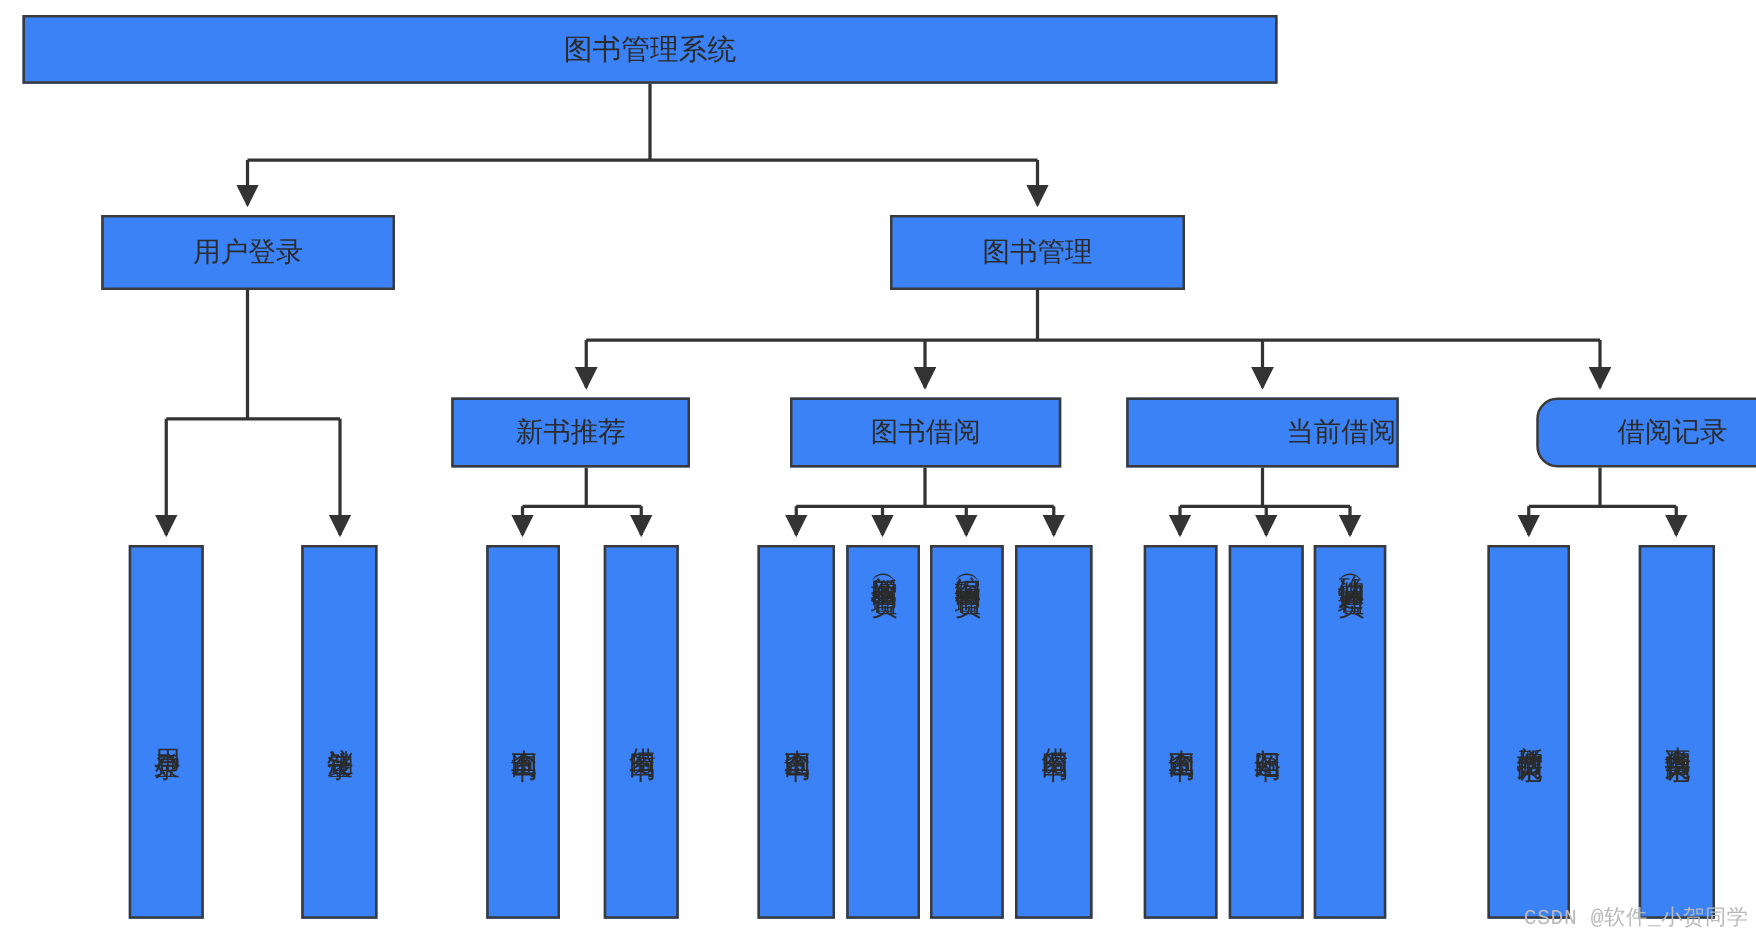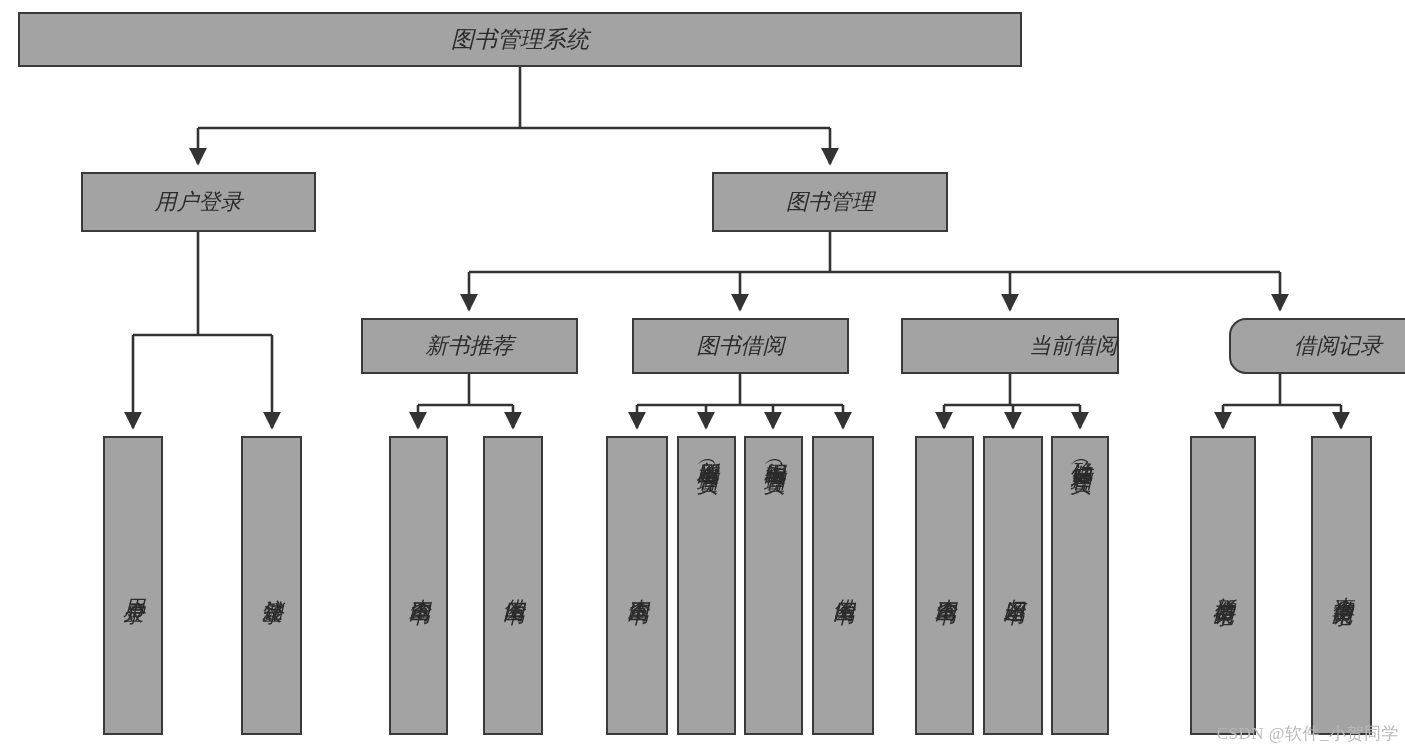--- a/index.html
+++ b/index.html
@@ -9,27 +9,26 @@
     background:#ffffff;
     font-family:"DejaVu Sans","Liberation Sans",sans-serif;
     overflow:hidden;
   }
   #canvas{position:relative;width:1405px;height:747px;background:#fff;}
   svg#edges{position:absolute;left:0;top:0;width:1405px;height:747px;pointer-events:none;}
 
   .node{
     position:absolute;
     box-sizing:border-box;
-    background:#a3a3a3;
+    background:#3b82f6;
     border:2.5px solid #3a3a3a;
     display:flex;
     align-items:center;
     justify-content:center;
     color:#2b2b2b;
-    font-style:italic;
   }
   .node.root{font-size:23px;}
   .node.lvl2{font-size:22px;}
   .node.lvl3{font-size:22px;}
 
   .node.leaf{
     border-width:2.5px;
     align-items:flex-start;
     justify-content:center;
     padding-top:0;
@@ -53,21 +52,21 @@
   .leaf-inner.topal{align-items:flex-start;padding-top:6px;}
 
   .watermark{
     position:absolute;
     right:6px;
     bottom:2px;
     font-size:17px;
     color:#b9b9b9;
     letter-spacing:0.5px;
     white-space:nowrap;
-    font-family:Liberation Serif, serif;
+    font-family:Liberation Mono, monospace;
   }
 </style>
 </head>
 <body>
 
 <div id="canvas">
 
   <svg id="edges" viewBox="0 0 1405 747">
     <defs>
       <marker id="arrow" viewBox="0 0 10 10" refX="9" refY="5" markerWidth="7" markerHeight="7" orient="auto-start-reverse">
@@ -124,21 +123,21 @@
     <span>图书管理系统</span>
   </div>
 
   <div class="node lvl2" style="left:81px;top:172px;width:235px;height:60px;">
     <span>用户登录</span>
   </div>
   <div class="node lvl2" style="left:712px;top:172px;width:236px;height:60px;">
     <span>图书管理</span>
   </div>
 
-  <div class="node lvl3" style="left:361px;top:318px;width:217px;height:56px;">
+  <div class="node lvl3" style="left:361px;top:318px;width:191px;height:56px;">
     <span>新书推荐</span>
   </div>
   <div class="node lvl3" style="left:632px;top:318px;width:217px;height:56px;justify-content:center;">
     <span>图书借阅</span>
   </div>
   <div class="node lvl3" style="left:901px;top:318px;width:218px;height:56px;justify-content:flex-end;">
     <span>当前借阅</span>
   </div>
   <div class="node lvl3" style="left:1229px;top:318px;width:218px;height:56px;border-radius:17px;">
     <span>借阅记录</span>

